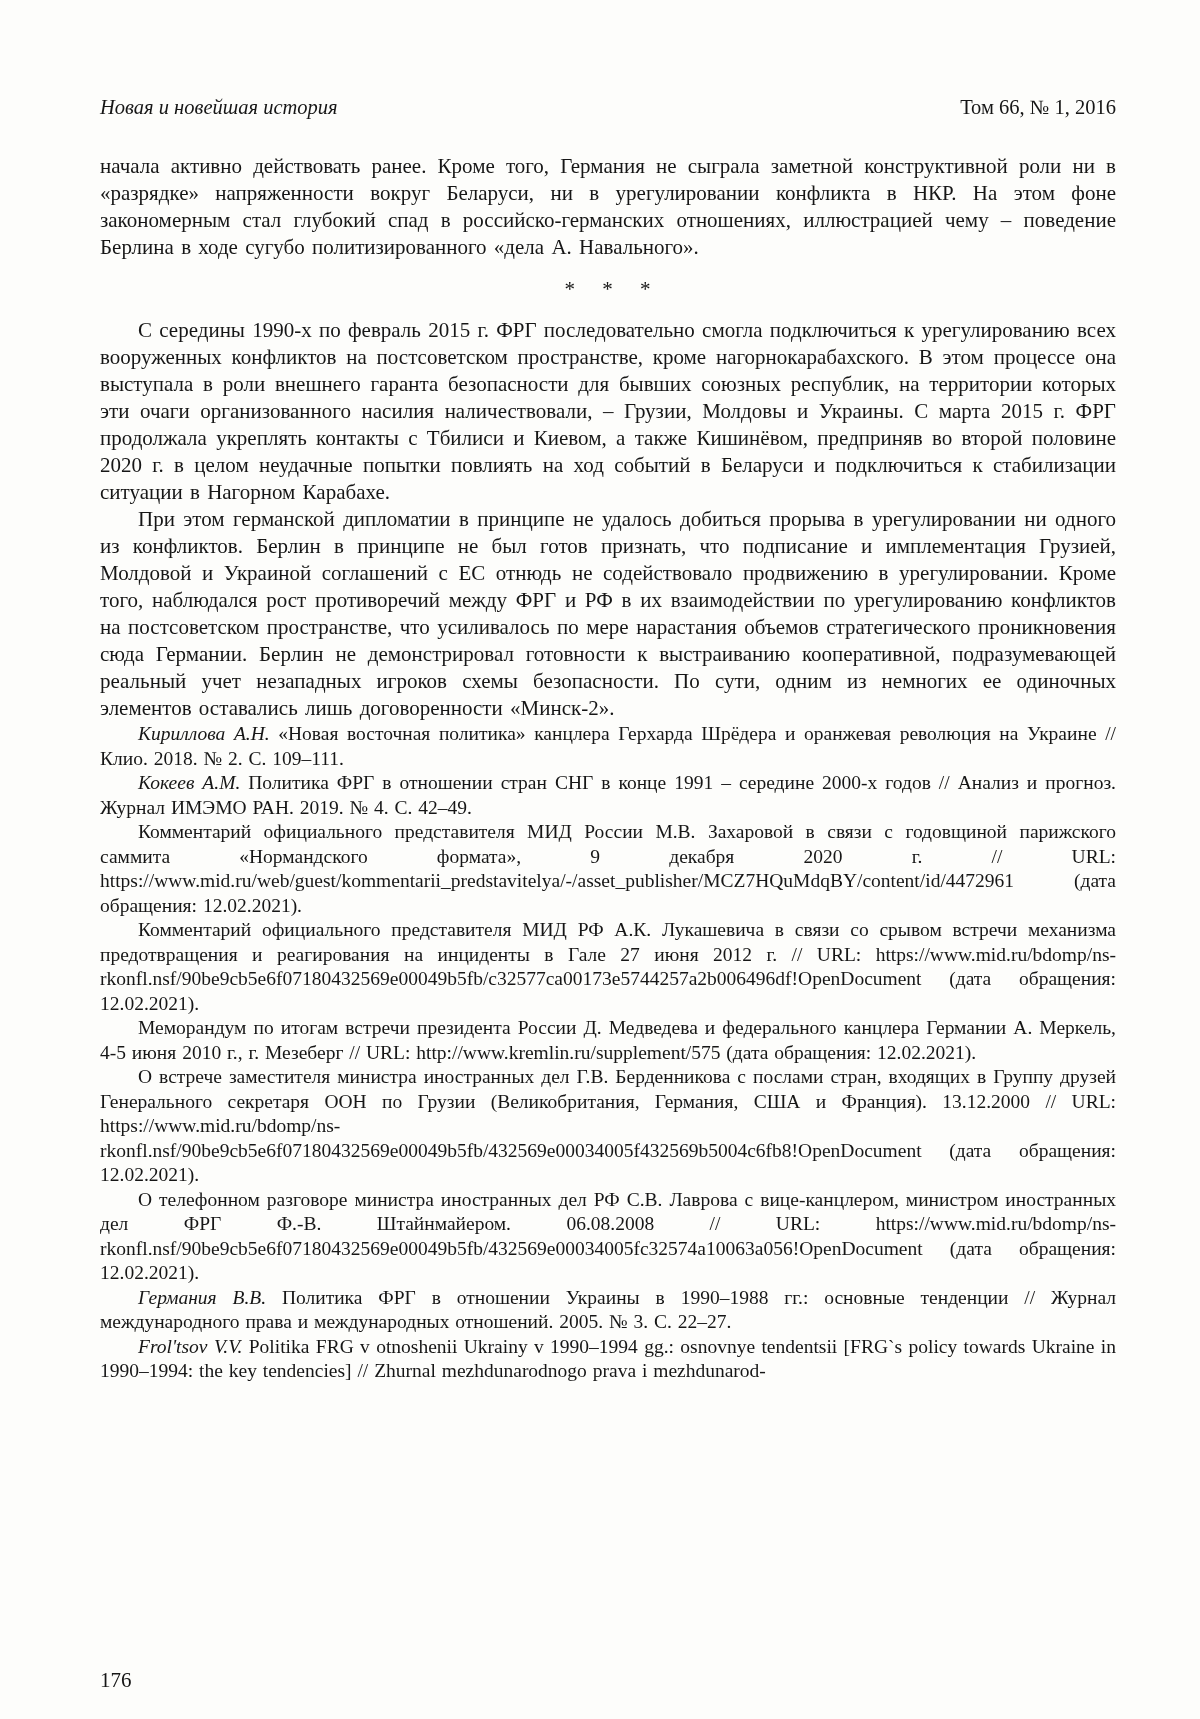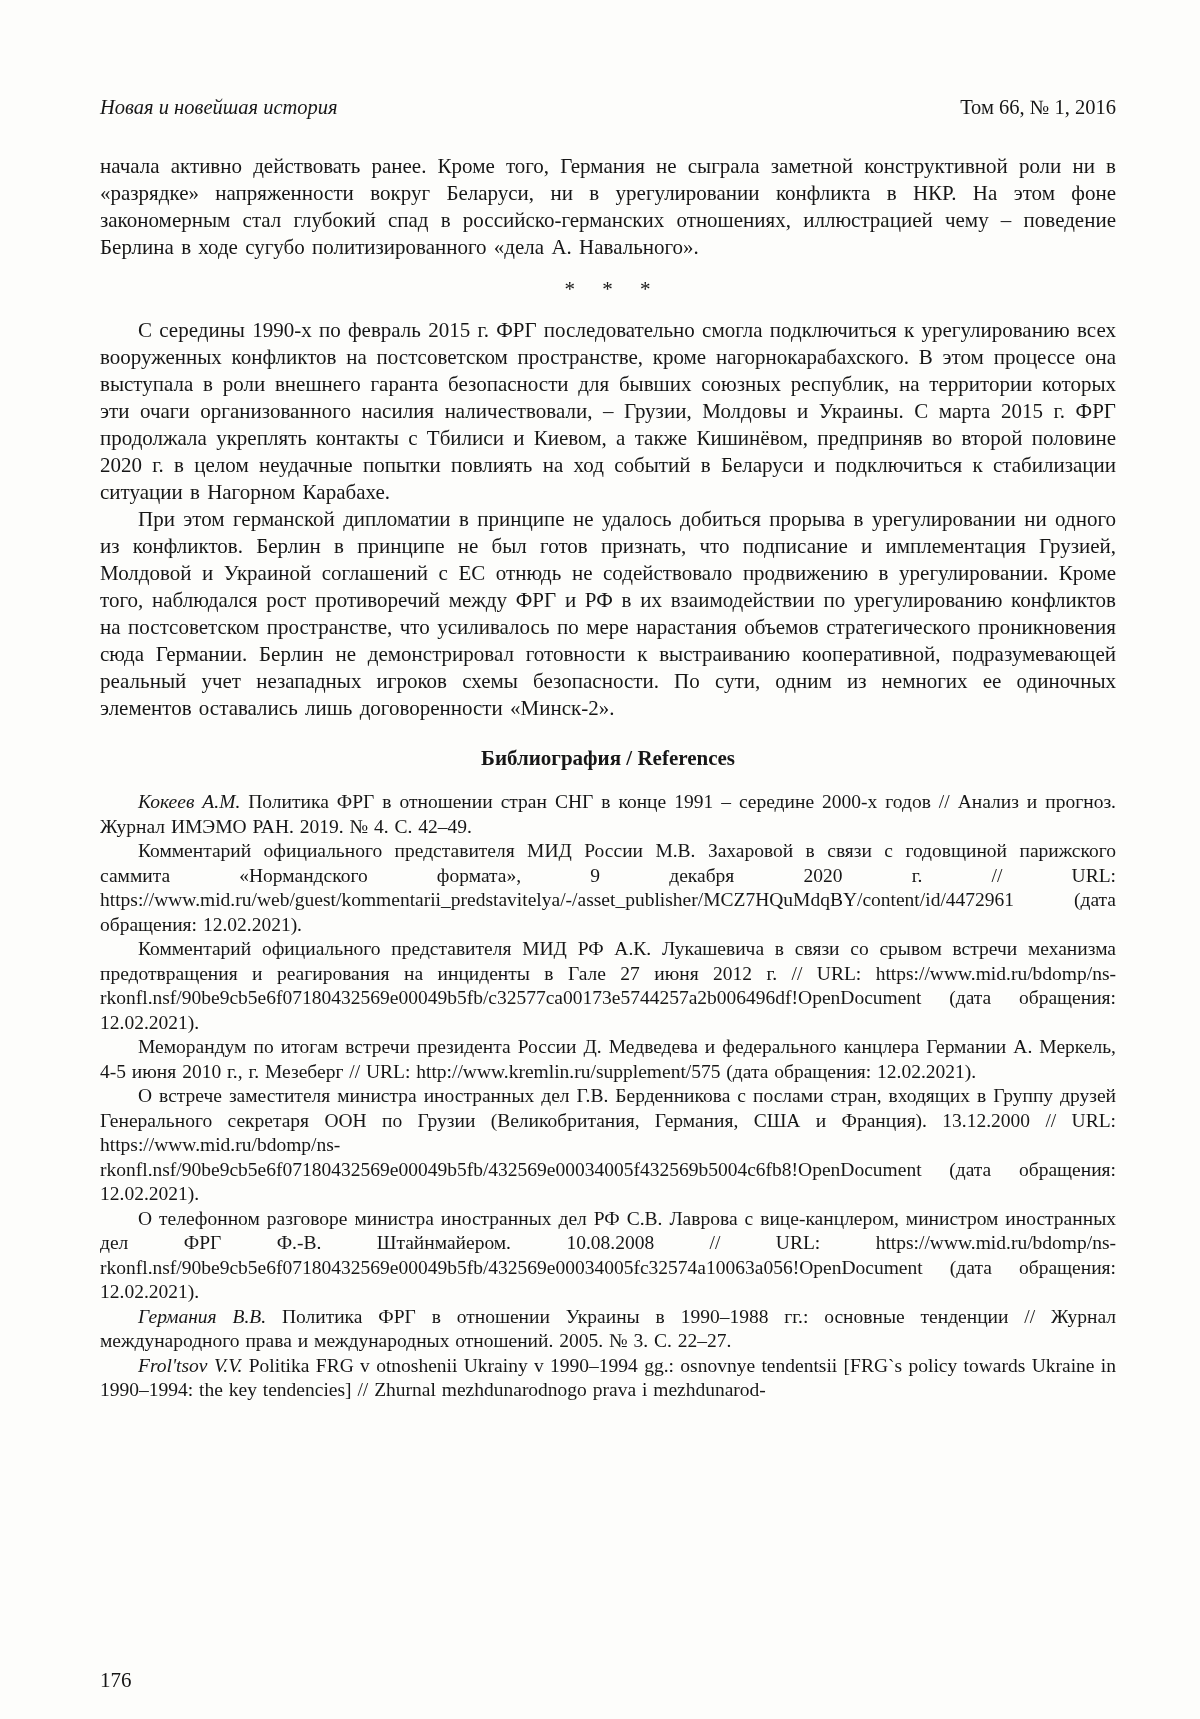--- a/index.html
+++ b/index.html
@@ -86,34 +86,34 @@
       <span class="issue-info">Том 66, № 1, 2016</span>
     </header>
 
     <p class="body-par no-indent">начала активно действовать ранее. Кроме того, Германия не сыграла заметной конструктивной роли ни в «разрядке» напряженности вокруг Беларуси, ни в урегулировании конфликта в НКР. На этом фоне закономерным стал глубокий спад в российско-германских отношениях, иллюстрацией чему – поведение Берлина в ходе сугубо политизированного «дела А. Навального».</p>
 
     <div class="separator">* * *</div>
 
     <p class="body-par">С середины 1990-х по февраль 2015 г. ФРГ последовательно смогла подключиться к урегулированию всех вооруженных конфликтов на постсоветском пространстве, кроме нагорнокарабахского. В этом процессе она выступала в роли внешнего гаранта безопасности для бывших союзных республик, на территории которых эти очаги организованного насилия наличествовали, – Грузии, Молдовы и Украины. С марта 2015 г. ФРГ продолжала укреплять контакты с Тбилиси и Киевом, а также Кишинёвом, предприняв во второй половине 2020 г. в целом неудачные попытки повлиять на ход событий в Беларуси и подключиться к стабилизации ситуации в Нагорном Карабахе.</p>
     <p class="body-par">При этом германской дипломатии в принципе не удалось добиться прорыва в урегулировании ни одного из конфликтов. Берлин в принципе не был готов признать, что подписание и имплементация Грузией, Молдовой и Украиной соглашений с ЕС отнюдь не содействовало продвижению в урегулировании. Кроме того, наблюдался рост противоречий между ФРГ и РФ в их взаимодействии по урегулированию конфликтов на постсоветском пространстве, что усиливалось по мере нарастания объемов стратегического проникновения сюда Германии. Берлин не демонстрировал готовности к выстраиванию кооперативной, подразумевающей реальный учет незападных игроков схемы безопасности. По сути, одним из немногих ее одиночных элементов оставались лишь договоренности «Минск-2».</p>
 
-    <h2 class="bib-heading">Библиография / References</h2>
 
+    <p class="bib-entry"><span class="entry-author">Кириллова А.Н.</span><span> «Новая восточная политика» канцлера Герхарда Шрёдера и оранжевая революция на Украине // Клио. 2018. № 2. С. 109–111.</span></p>
 
     <p class="bib-entry"><span class="entry-author">Кокеев А.М.</span><span> Политика ФРГ в отношении стран СНГ в конце 1991 – середине 2000-х годов // Анализ и прогноз. Журнал ИМЭМО РАН. 2019. № 4. С. 42–49.</span></p>
 
     <p class="bib-entry"><span class="entry-author"></span><span>Комментарий официального представителя МИД России М.В. Захаровой в связи с годовщиной парижского саммита «Нормандского формата», 9 декабря 2020 г. // URL: https://www.mid.ru/web/guest/kommentarii_predstavitelya/-/asset_publisher/MCZ7HQuMdqBY/content/id/4472961 (дата обращения: 12.02.2021).</span></p>
 
     <p class="bib-entry"><span class="entry-author"></span><span>Комментарий официального представителя МИД РФ А.К. Лукашевича в связи со срывом встречи механизма предотвращения и реагирования на инциденты в Гале 27 июня 2012 г. // URL: https://www.mid.ru/bdomp/ns-rkonfl.nsf/90be9cb5e6f07180432569e00049b5fb/c32577ca00173e5744257a2b006496df!OpenDocument (дата обращения: 12.02.2021).</span></p>
 
     <p class="bib-entry"><span class="entry-author"></span><span>Меморандум по итогам встречи президента России Д. Медведева и федерального канцлера Германии А. Меркель, 4-5 июня 2010 г., г. Мезеберг // URL: http://www.kremlin.ru/supplement/575 (дата обращения: 12.02.2021).</span></p>
 
     <p class="bib-entry"><span class="entry-author"></span><span>О встрече заместителя министра иностранных дел Г.В. Берденникова с послами стран, входящих в Группу друзей Генерального секретаря ООН по Грузии (Великобритания, Германия, США и Франция). 13.12.2000 // URL: https://www.mid.ru/bdomp/ns-rkonfl.nsf/90be9cb5e6f07180432569e00049b5fb/432569e00034005f432569b5004c6fb8!OpenDocument (дата обращения: 12.02.2021).</span></p>
 
-    <p class="bib-entry"><span class="entry-author"></span><span>О телефонном разговоре министра иностранных дел РФ С.В. Лаврова с вице-канцлером, министром иностранных дел ФРГ Ф.-В. Штайнмайером. 10.08.2008 // URL: https://www.mid.ru/bdomp/ns-rkonfl.nsf/90be9cb5e6f07180432569e00049b5fb/432569e00034005fc32574a10063a056!OpenDocument (дата обращения: 12.02.2021).</span></p>
+    <p class="bib-entry"><span class="entry-author"></span><span>О телефонном разговоре министра иностранных дел РФ С.В. Лаврова с вице-канцлером, министром иностранных дел ФРГ Ф.-В. Штайнмайером. 06.08.2008 // URL: https://www.mid.ru/bdomp/ns-rkonfl.nsf/90be9cb5e6f07180432569e00049b5fb/432569e00034005fc32574a10063a056!OpenDocument (дата обращения: 12.02.2021).</span></p>
 
     <p class="bib-entry"><span class="entry-author">Германия В.В.</span><span> Политика ФРГ в отношении Украины в 1990–1988 гг.: основные тенденции // Журнал международного права и международных отношений. 2005. № 3. С. 22–27.</span></p>
 
     <p class="bib-entry"><span class="entry-author">Frol'tsov V.V.</span><span> Politika FRG v otnoshenii Ukrainy v 1990–1994 gg.: osnovnye tendentsii [FRG`s policy towards Ukraine in 1990–1994: the key tendencies] // Zhurnal mezhdunarodnogo prava i mezhdunarod-</span></p>
 
   </div>
 
   <span class="page-number">176</span>
 </div>
 

